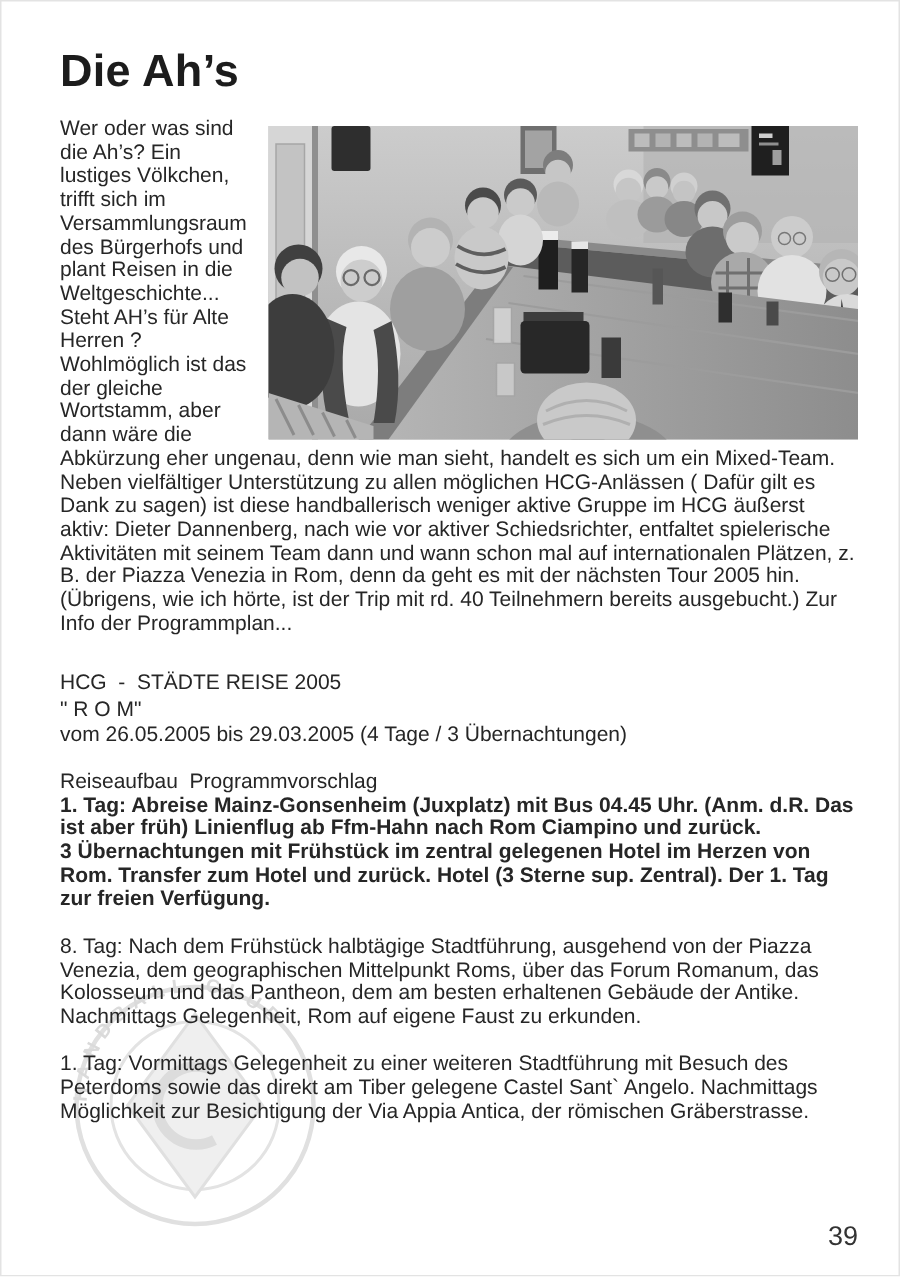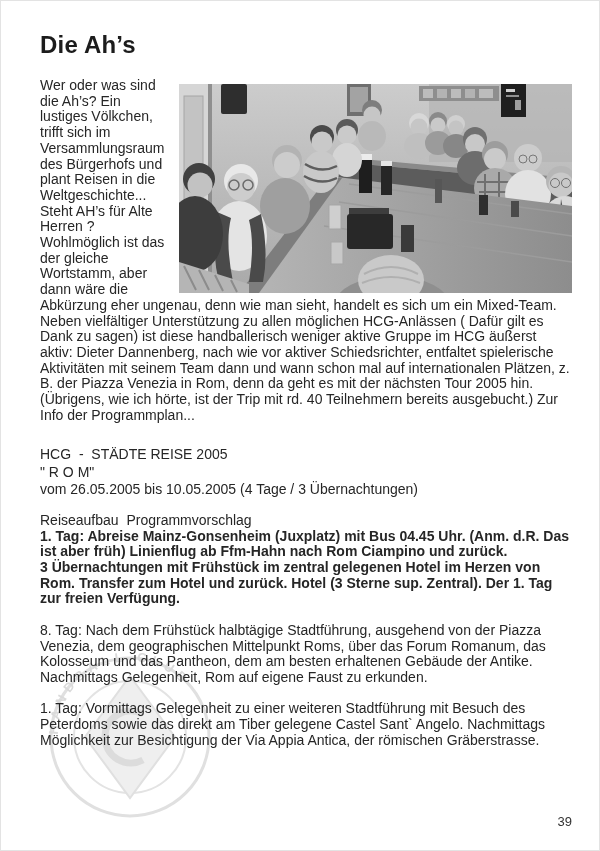--- a/index.html
+++ b/index.html
@@ -7,42 +7,42 @@
     position:relative;
     width:600px;height:851px;
     background:#ffffff;
     box-shadow: inset 0 0 0 1px #e3e3e3;
     overflow:hidden;
     font-family:"Liberation Sans","DejaVu Sans",sans-serif;
     color:#262626;
   }
   h1.title{
     position:absolute;top:31px;left:40px;margin:0;
-    font-size:24px;font-weight:bold;color:#1c1c1c;letter-spacing:.2px;
+    font-size:30px;font-weight:bold;color:#1c1c1c;letter-spacing:.2px;
   }
   .watermark{
     position:absolute;left:35px;top:642px;width:190px;height:190px;z-index:0;
   }
   .article{
     position:absolute;top:78px;left:40px;width:532px;z-index:1;
     font-size:14px;line-height:15.7px;
   }
   figure.photo{
     float:right;width:393px;height:209px;margin:6px 0 4px 8px;padding:0;
     background:#bfbfbf;
   }
   figure.photo svg{display:block;width:393px;height:209px;}
   p.intro{margin:0;text-align:left;}
   .trip-heading{margin-top:23px;line-height:17.5px;}
   p.program-heading{margin:14px 0 0 0;}
   p.day{margin:15.7px 0 0 0;white-space:pre-line;}
   p.day.first{margin-top:0;font-weight:bold;}
   .footer{position:absolute;top:815px;left:0;right:0;z-index:1;font-size:12.5px;color:#333;}
   .footer .site{display:block;text-align:center;margin-top:45px;}
-  .footer .pageno{position:absolute;right:28px;top:-1px;font-size:13px;}
+  .footer .pageno{position:absolute;right:28px;top:-1px;font-size:18px;}
 </style>
 </head>
 <body>
 
 <div class="page">
 
   <svg class="watermark" viewBox="0 0 190 190" aria-hidden="true">
     <defs>
       <path id="arcTop" d="M 25,108 A 72,72 0 1 1 165,108" fill="none"></path>
     </defs>
@@ -186,21 +186,21 @@
           <path d="M185,190 q27,-14 54,0 M183,199 q29,-12 58,0" stroke="#b0b0b0" stroke-width="2" fill="none"></path>
         </g>
       </svg>
     </figure>
 
     <p class="intro">Wer oder was sind die Ah’s? Ein lustiges Völkchen, trifft sich im Versammlungsraum des Bürgerhofs und plant Reisen in die Weltgeschichte... Steht AH’s für Alte Herren ? Wohlmöglich ist das der gleiche Wortstamm, aber dann wäre die Abkürzung eher ungenau, denn wie man sieht, handelt es sich um ein Mixed-Team. Neben vielfältiger Unterstützung zu allen möglichen HCG-Anlässen ( Dafür gilt es Dank zu sagen) ist diese handballerisch weniger aktive Gruppe im HCG äußerst aktiv: Dieter Dannenberg, nach wie vor aktiver Schiedsrichter, entfaltet spielerische Aktivitäten mit seinem Team dann und wann schon mal auf internationalen Plätzen, z. B. der Piazza Venezia in Rom, denn da geht es mit der nächsten Tour 2005 hin. (Übrigens, wie ich hörte, ist der Trip mit rd. 40 Teilnehmern bereits ausgebucht.) Zur Info der Programmplan...</p>
 
     <div class="trip-heading">
       <div>HCG&nbsp; -&nbsp; STÄDTE REISE 2005</div>
       <div>" R O M"</div>
-      <div>vom 26.05.2005 bis 10.05.2005 (4 Tage / 3 Übernachtungen)</div>
+      <div>vom 26.05.2005 bis 29.03.2005 (4 Tage / 3 Übernachtungen)</div>
     </div>
 
     <p class="program-heading">Reiseaufbau&nbsp; Programmvorschlag</p>
     <p class="day first">1. Tag: Abreise Mainz-Gonsenheim (Juxplatz) mit Bus 04.45 Uhr. (Anm. d.R. Das ist aber früh) Linienflug ab Ffm-Hahn nach Rom Ciampino und zurück.
 3 Übernachtungen mit Frühstück im zentral gelegenen Hotel im Herzen von Rom. Transfer zum Hotel und zurück. Hotel (3 Sterne sup. Zentral). Der 1. Tag zur freien Verfügung.</p>
     <p class="day">8. Tag: Nach dem Frühstück halbtägige Stadtführung, ausgehend von der Piazza Venezia, dem geographischen Mittelpunkt Roms, über das Forum Romanum, das Kolosseum und das Pantheon, dem am besten erhaltenen Gebäude der Antike. Nachmittags Gelegenheit, Rom auf eigene Faust zu erkunden.</p>
     <p class="day">1. Tag: Vormittags Gelegenheit zu einer weiteren Stadtführung mit Besuch des Peterdoms sowie das direkt am Tiber gelegene Castel Sant` Angelo. Nachmittags Möglichkeit zur Besichtigung der Via Appia Antica, der römischen Gräberstrasse.</p>
   </div>
 
   <div class="footer">

